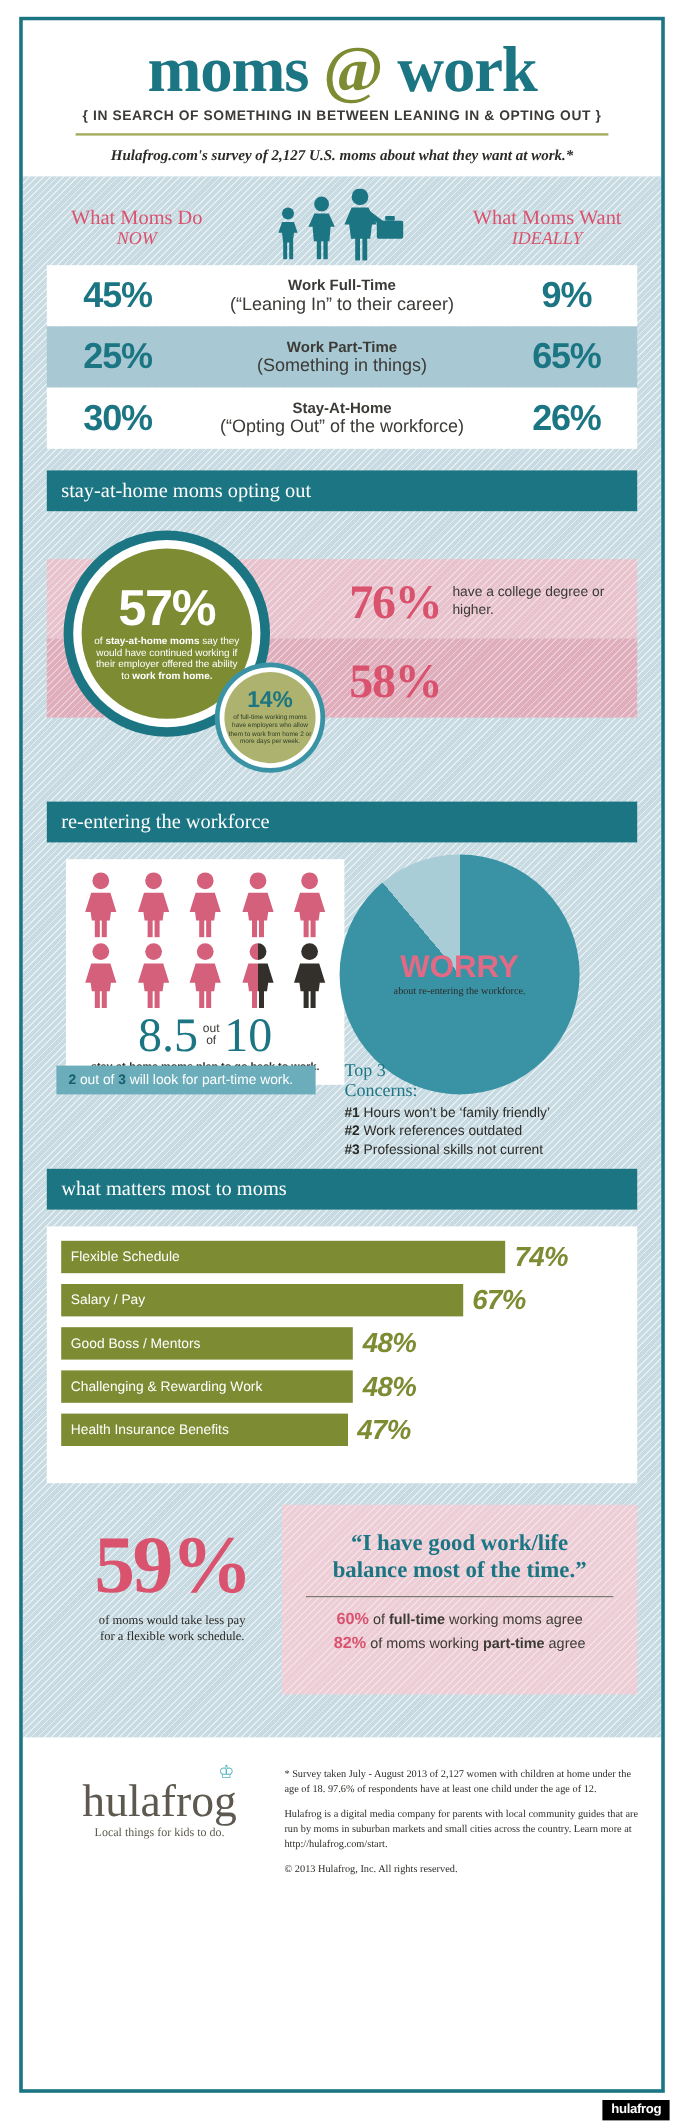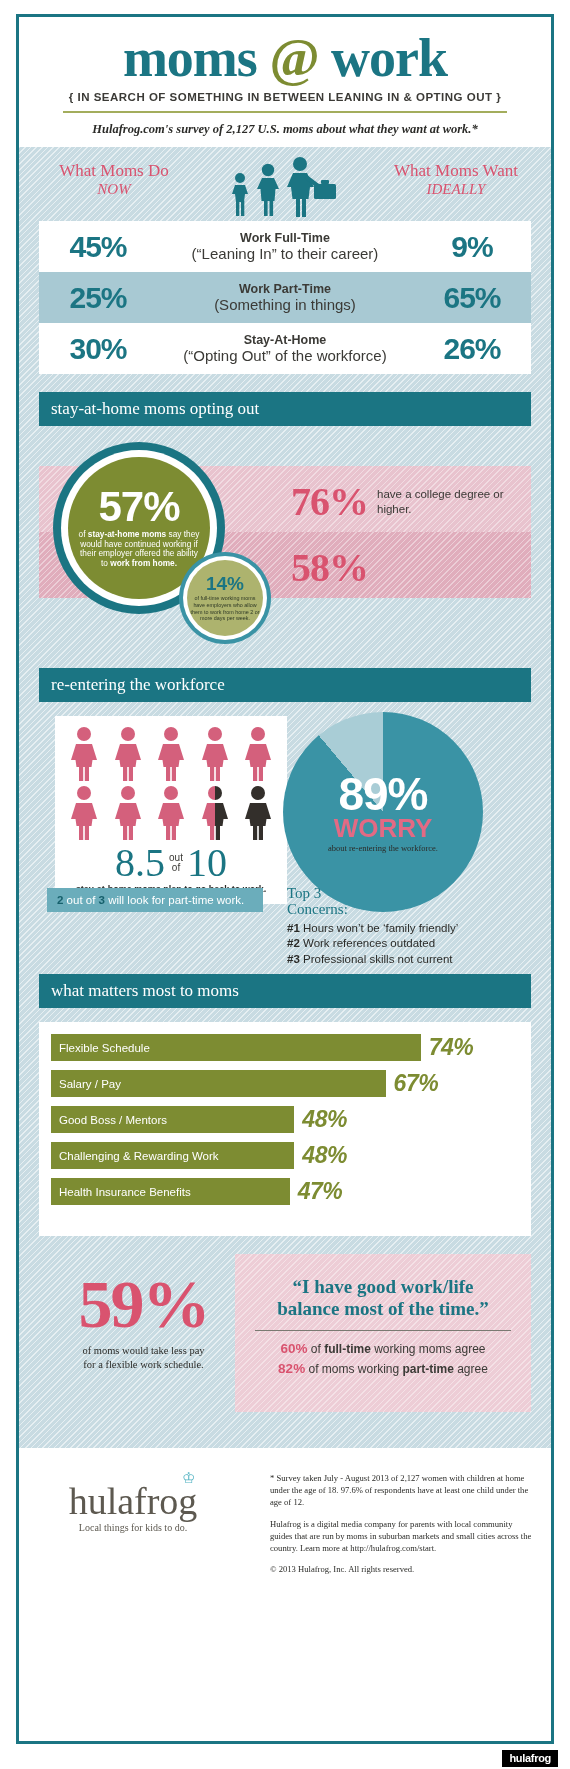--- a/index.html
+++ b/index.html
@@ -75,21 +75,21 @@
   }
 
   
   .compare {
     position: relative;
     padding-top: 2px;
   }
   .compare-heads {
     display: flex;
     justify-content: space-between;
-    align-items: flex-start;
+    align-items: center;
     height: 58px;
   }
   .chead {
     font-family: "Liberation Serif", serif;
     color: #d9536f;
     font-size: 17px;
     line-height: 1.15;
     text-align: center;
     width: 150px;
   }
@@ -347,21 +347,21 @@
     position: absolute; right: 2px; top: -11px;
     font-size: 15px; color: #57b5c4; line-height: 1;
   }
   .logo-tag {
     font-family: "Liberation Serif", serif;
     font-size: 10px; color: #5d5950; margin-top: 2px;
   }
   .foot-col { flex: 1; padding-top: 6px; }
   .foot-col p {
     font-family: "Liberation Serif", serif;
-    font-size: 8.6px; color: #2b2b28; line-height: 1.42; margin-bottom: 9px; margin-left: 33px;
+    font-size: 8.6px; color: #2b2b28; line-height: 1.42; margin-bottom: 9px;
   }
 
   .hula-badge {
     position: absolute;
     right: 12px; bottom: 2px;
     background: #000000; color: #ffffff;
     font-size: 11px; font-weight: bold;
     padding: 2px 7px 3px 7px;
     letter-spacing: -0.3px;
   }
@@ -589,21 +589,20 @@
           <span class="oo"><span>out</span><br><span>of</span></span>
           <span class="num">10</span>
         </div>
         <div class="people-cap">stay-at-home moms plan to go back to work.</div>
       </div>
 
       <div class="people-note"><span class="hl">2</span><span> out of </span><span class="hl">3</span><span> will look for part-time work.</span></div>
 
       <div class="pie-wrap">
         <div class="pie">
-          <div class="num">89%</div>
           <div class="worry">WORRY</div>
           <div class="sub">about re-entering the workforce.</div>
         </div>
       </div>
 
       <div class="concerns">
         <div class="ctitle"><span>Top 3</span><br><span>Concerns:</span></div>
         <div class="citem"><b>#1</b><span> Hours won’t be ‘family friendly’</span></div>
         <div class="citem"><b>#2</b><span> Work references outdated</span></div>
         <div class="citem"><b>#3</b><span> Professional skills not current</span></div>

